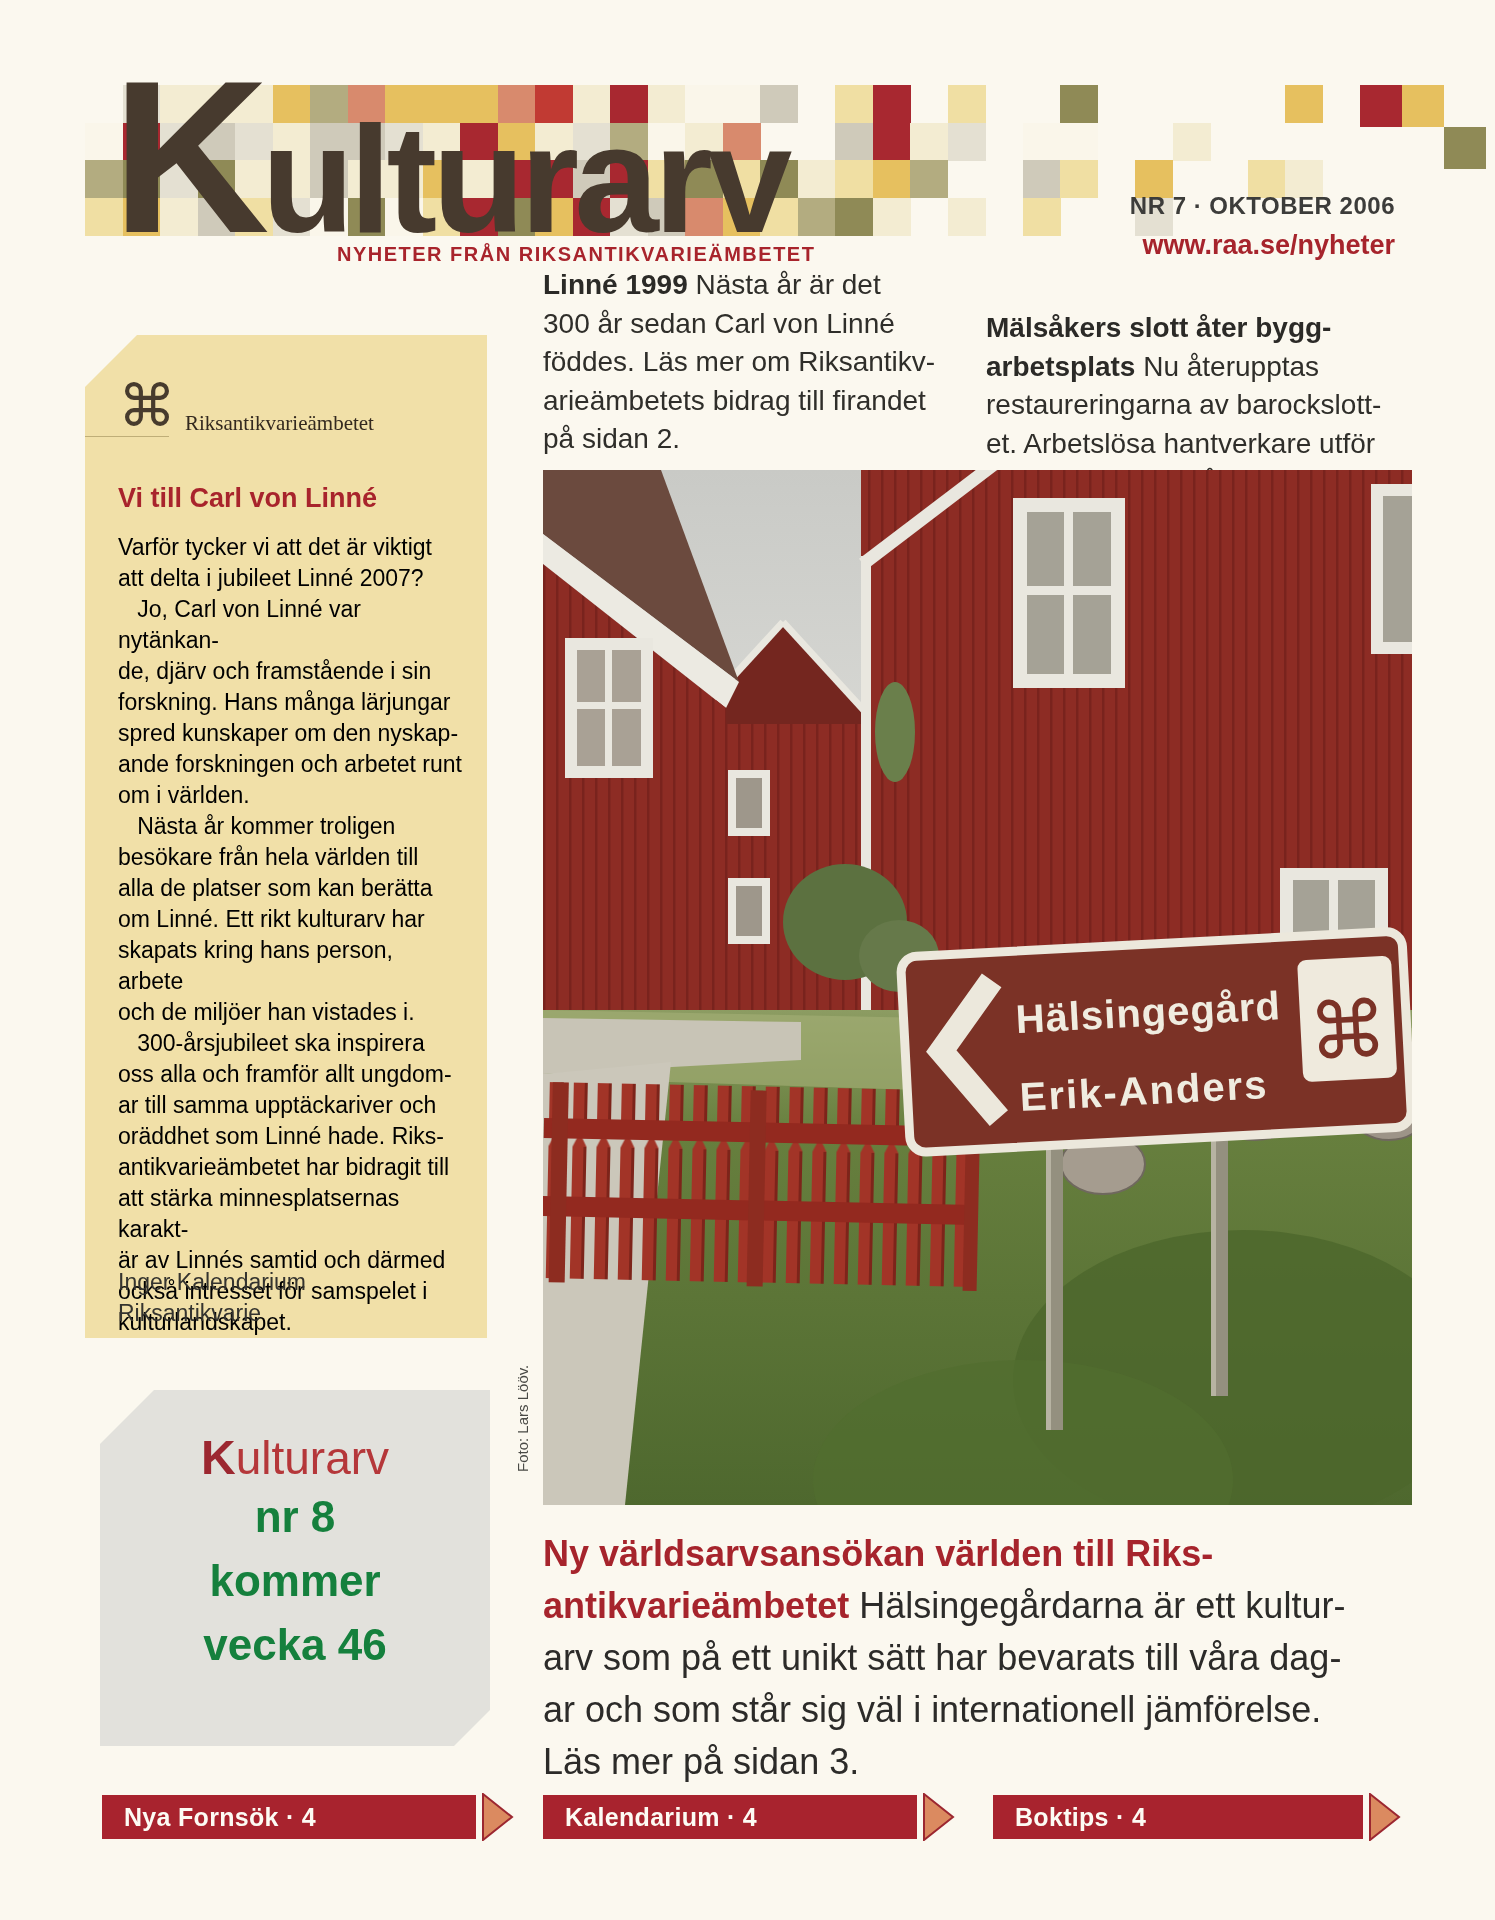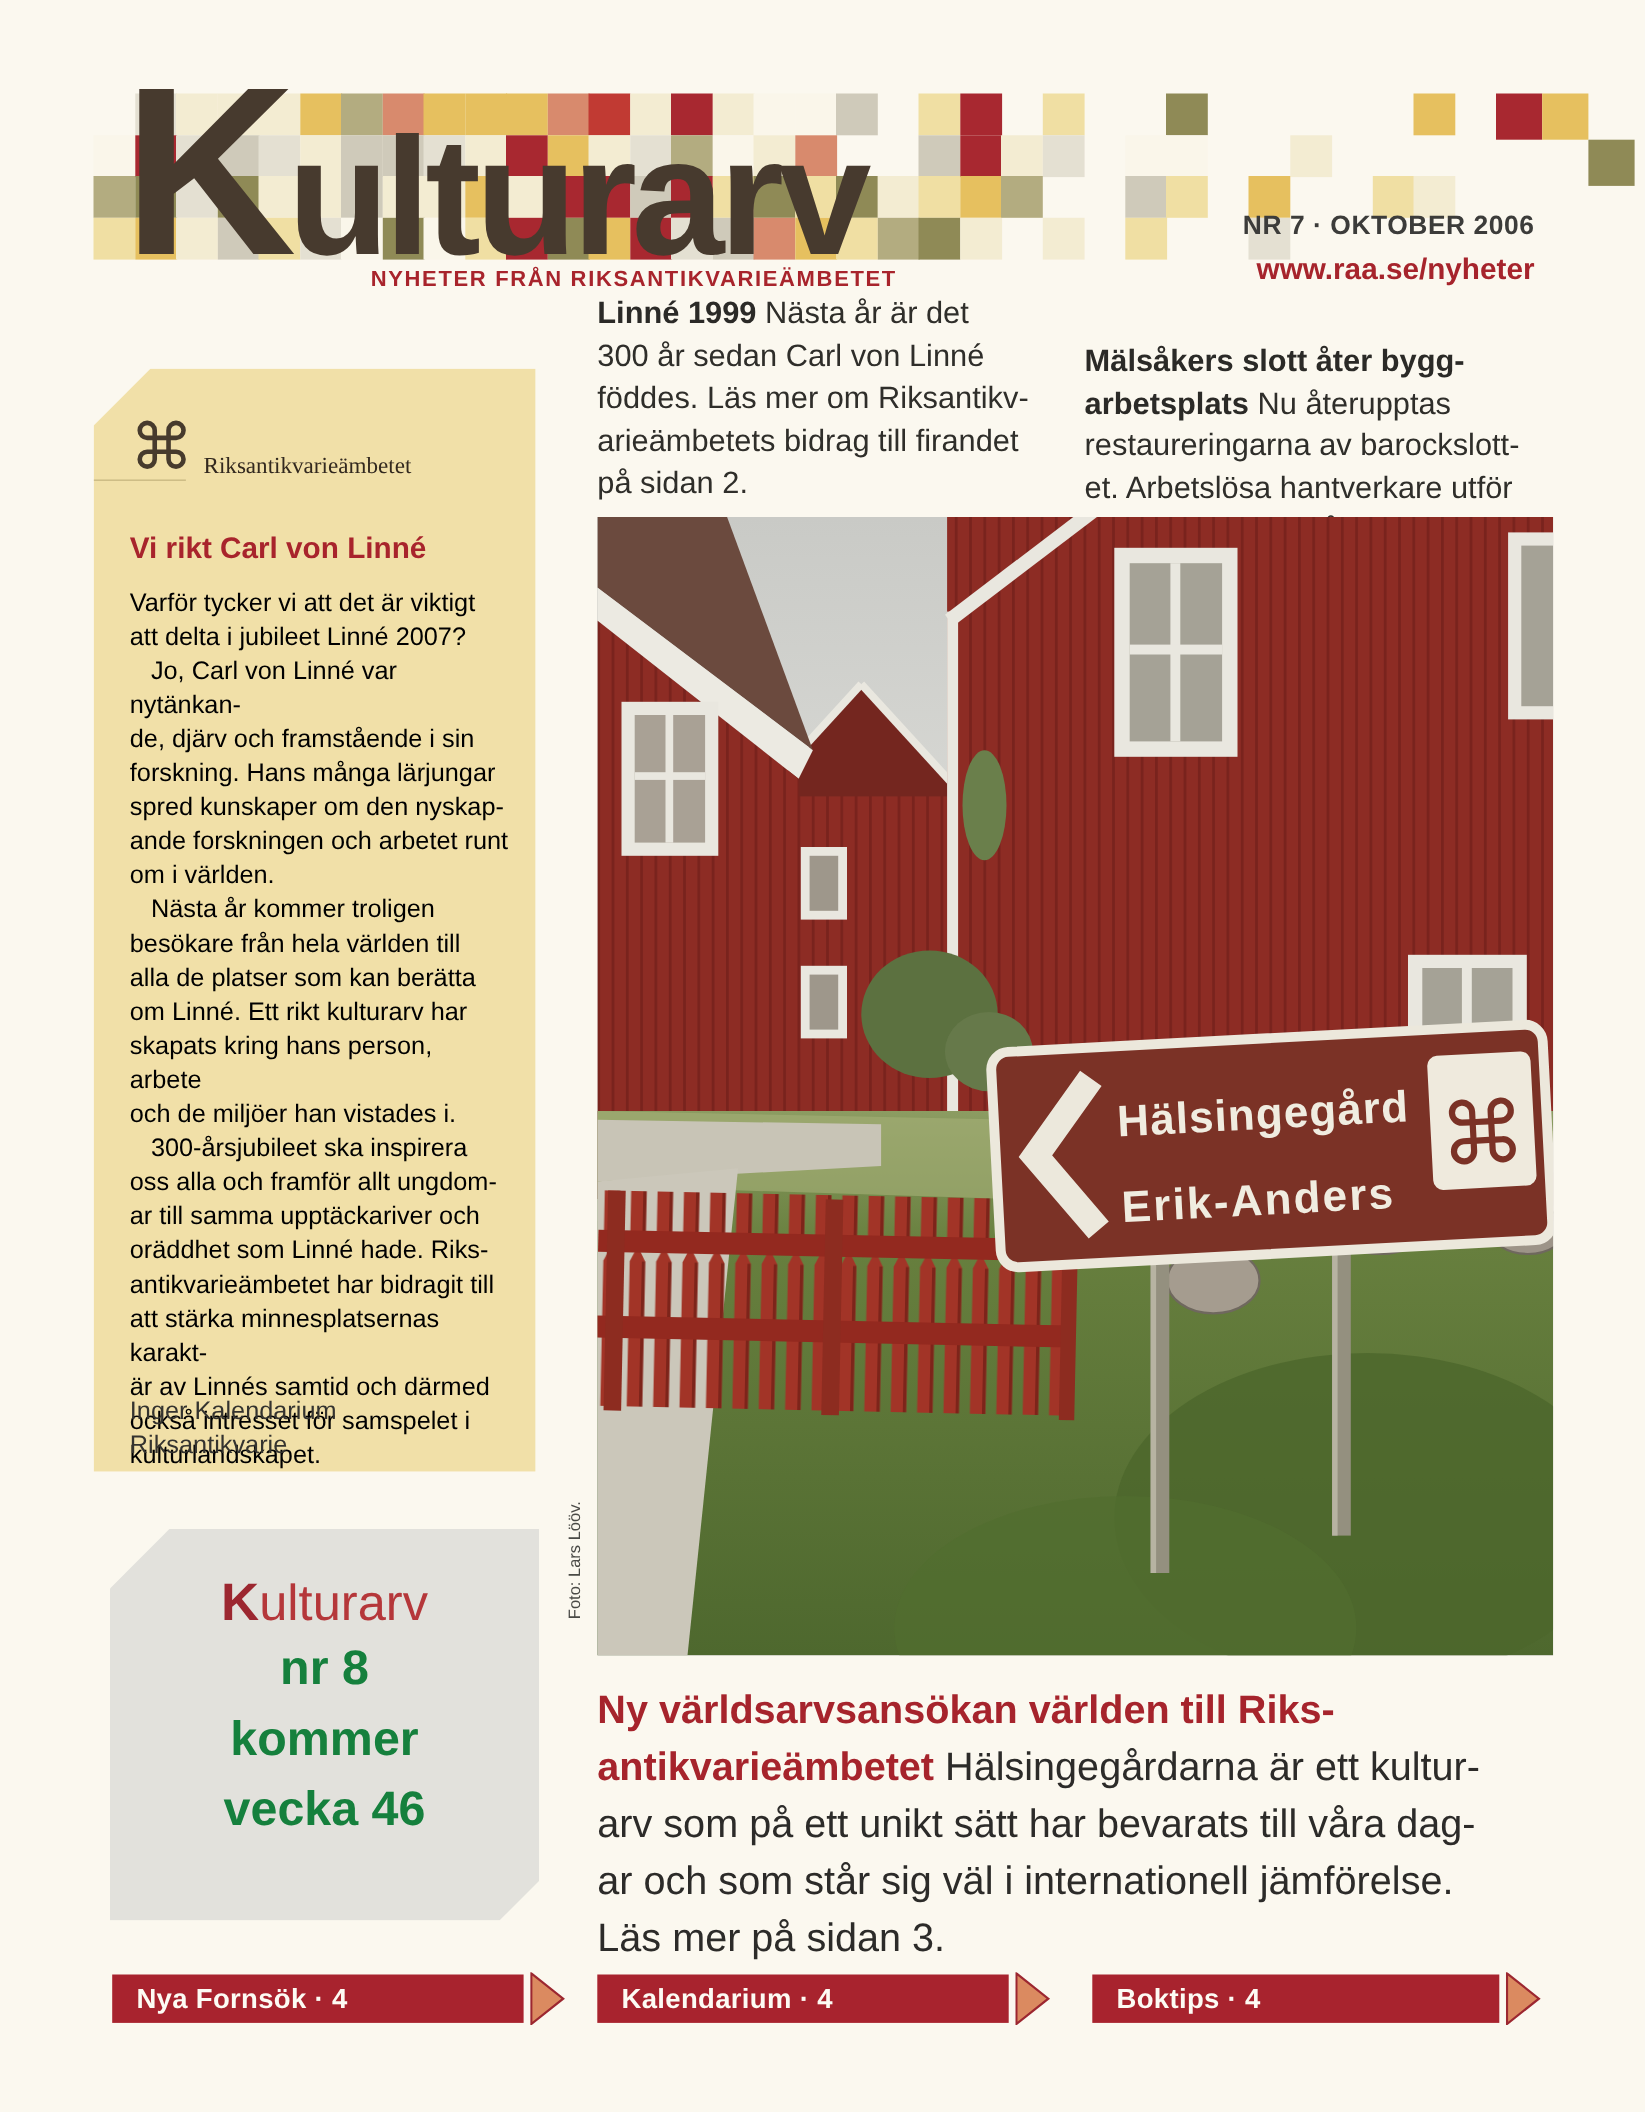--- a/index.html
+++ b/index.html
@@ -197,21 +197,21 @@
     <span class="rest">ulturarv</span>
 </div>
 <div class="abs" id="masthead-sub">NYHETER FRÅN RIKSANTIKVARIEÄMBETET</div>
 <div class="abs" id="issue-line">NR 7 · OKTOBER 2006</div>
 <a class="abs" id="site-url" href="#">www.raa.se/nyheter</a>
 
 <div class="abs" id="sidebar-box">
   <div class="abs" id="org-logo">⌘</div>
   <div class="abs" id="org-name">Riksantikvarieämbetet</div>
   <div class="abs" id="sidebar-rule"></div>
-  <div class="abs" id="sidebar-heading">Vi rikt Carl von Linné</div>
+  <div class="abs" id="sidebar-heading">Vi till Carl von Linné</div>
   <div class="abs" id="sidebar-body">Varför tycker vi att det är viktigt
 att delta i jubileet Linné 2007?
    Jo, Carl von Linné var nytänkan-
 de, djärv och framstående i sin
 forskning. Hans många lärjungar
 spred kunskaper om den nyskap-
 ande forskningen och arbetet runt
 om i världen.
    Nästa år kommer troligen
 besökare från hela världen till

